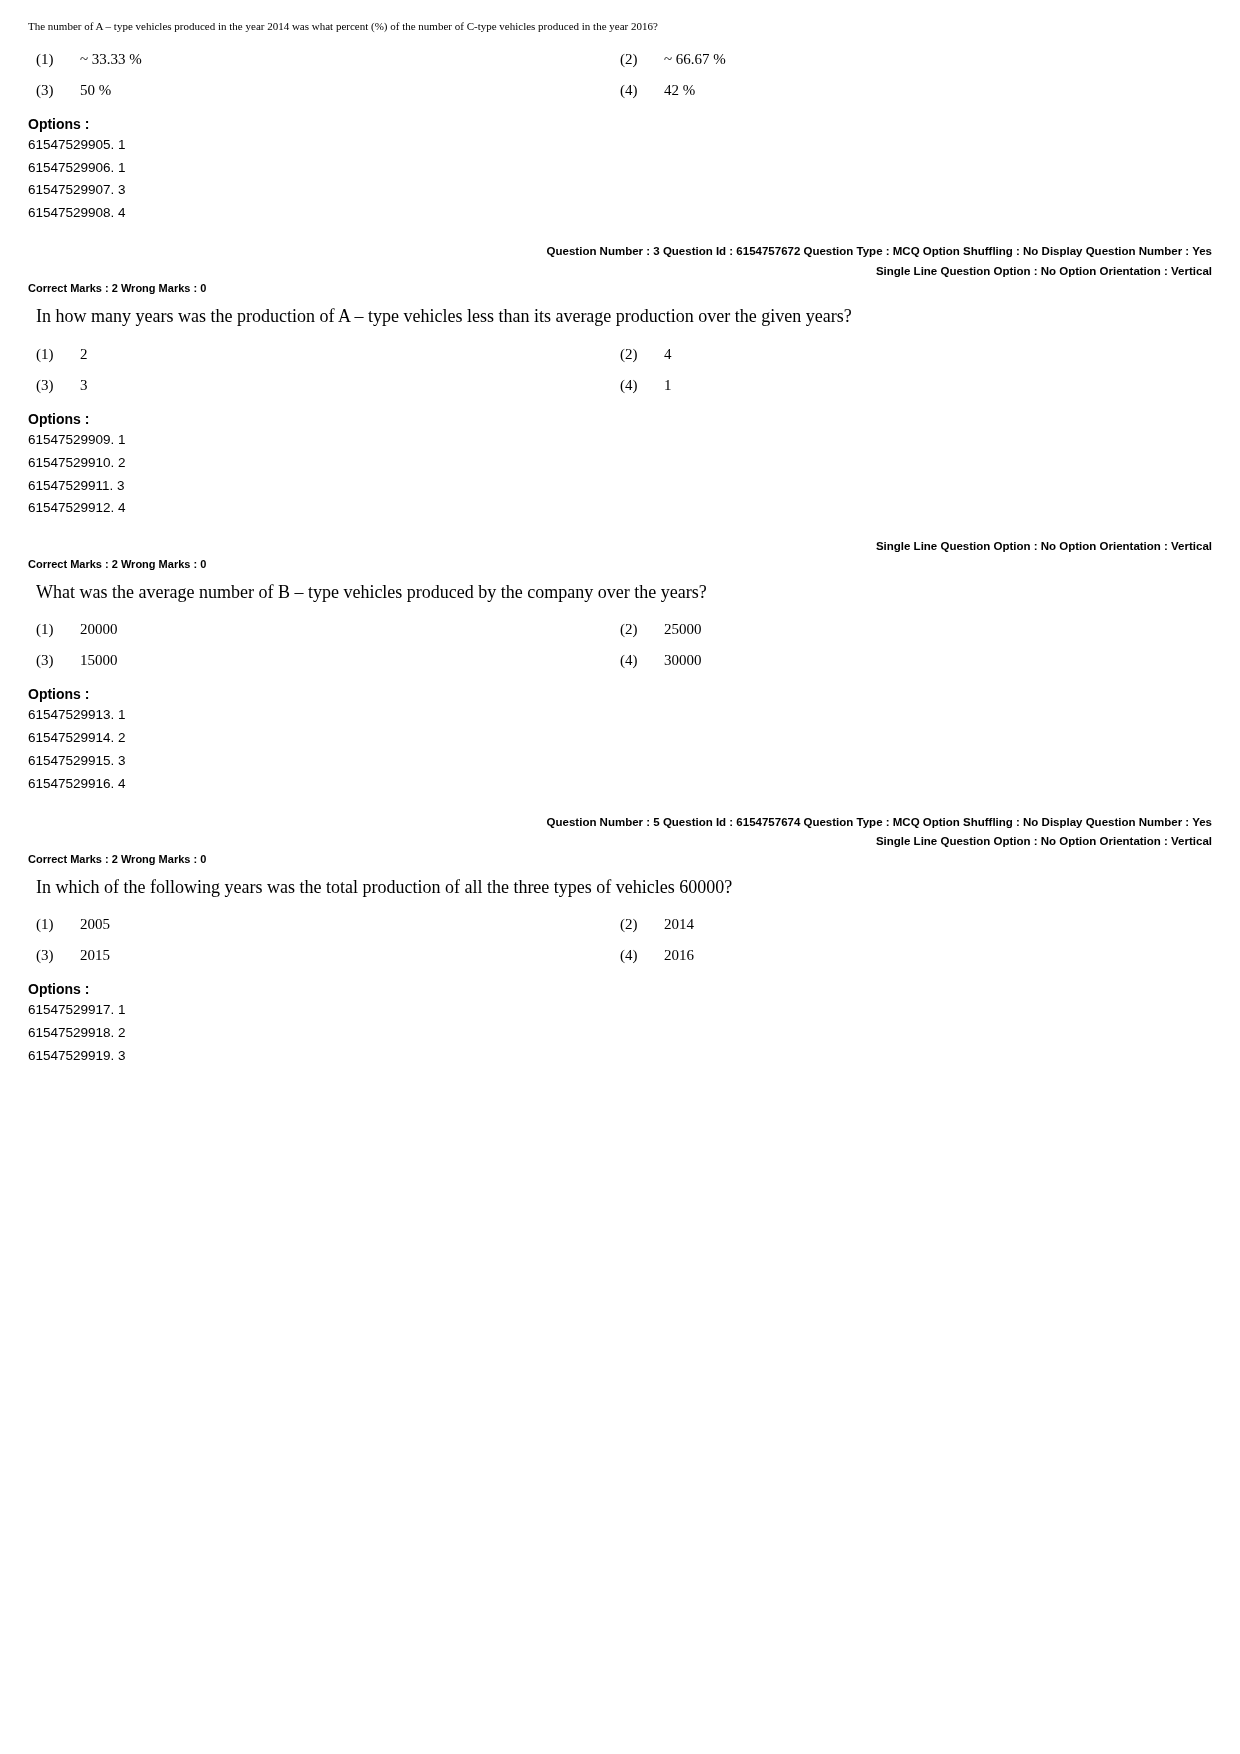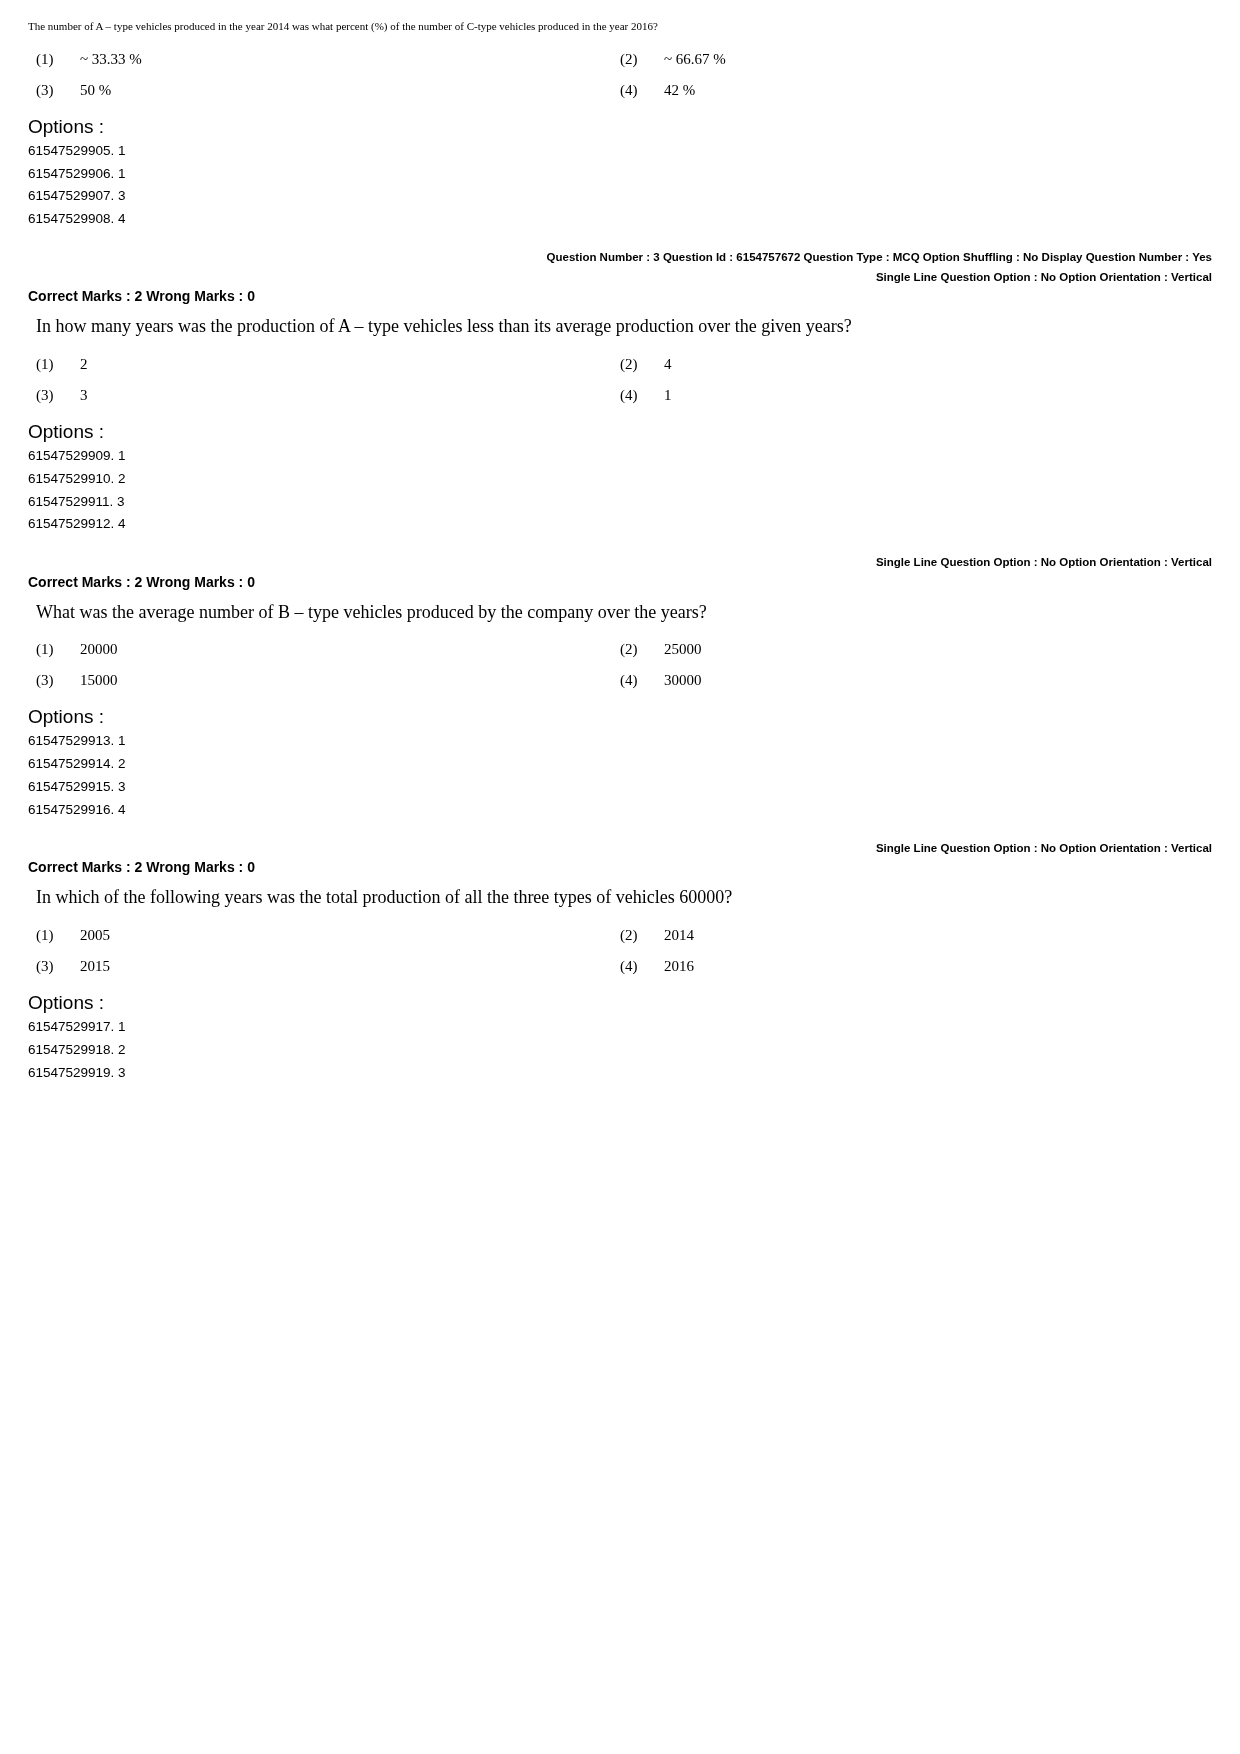--- a/index.html
+++ b/index.html
@@ -20,21 +20,21 @@
     .question-meta {
       font-size: 11.5px;
       font-weight: bold;
       font-family: Arial, sans-serif;
       line-height: 1.5;
       margin-bottom: 2px;
       text-align: right;
     }
 
     .correct-marks {
-      font-size: 14px;
+      font-size: 11px;
       font-weight: bold;
       font-family: Arial, sans-serif;
       margin-bottom: 8px;
     }
 
     .question-text {
       font-size: 18px;
       line-height: 1.6;
       text-align: justify;
       margin-bottom: 10px;
@@ -56,22 +56,22 @@
       font-size: 15px;
       line-height: 1.8;
     }
 
     .option-num {
       min-width: 28px;
       font-size: 15px;
     }
 
     .options-label {
-      font-size: 19px;
-      font-weight: normal;
+      font-size: 14px;
+      font-weight: bold;
       font-family: Arial, sans-serif;
       margin-bottom: 2px;
     }
 
     .options-list {
       font-size: 13.5px;
       font-family: Liberation Sans, sans-serif;
       line-height: 1.7;
     }
 
@@ -177,20 +177,21 @@
   <div class="options-label">Options :</div>
   <div class="options-list">
     <div>61547529913. 1</div>
     <div>61547529914. 2</div>
     <div>61547529915. 3</div>
     <div>61547529916. 4</div>
   </div>
 </div>
 
 <div class="question-block" style="margin-top:16px;">
+  <div class="question-meta">Question Number : 5  Question Id : 6154757674  Question Type : MCQ  Option Shuffling : No  Display Question Number : Yes</div>
   <div class="question-meta">Single Line Question Option : No  Option Orientation : Vertical</div>
   <div class="correct-marks">Correct Marks : 2  Wrong Marks : 0</div>
   <p class="question-text">In which of the following years was the total production of all the three types of vehicles 60000?</p>
 
   <div class="options-grid">
     <div class="option-item">
       <span class="option-num">(1)</span>
       <span>2005</span>
     </div>
     <div class="option-item">

